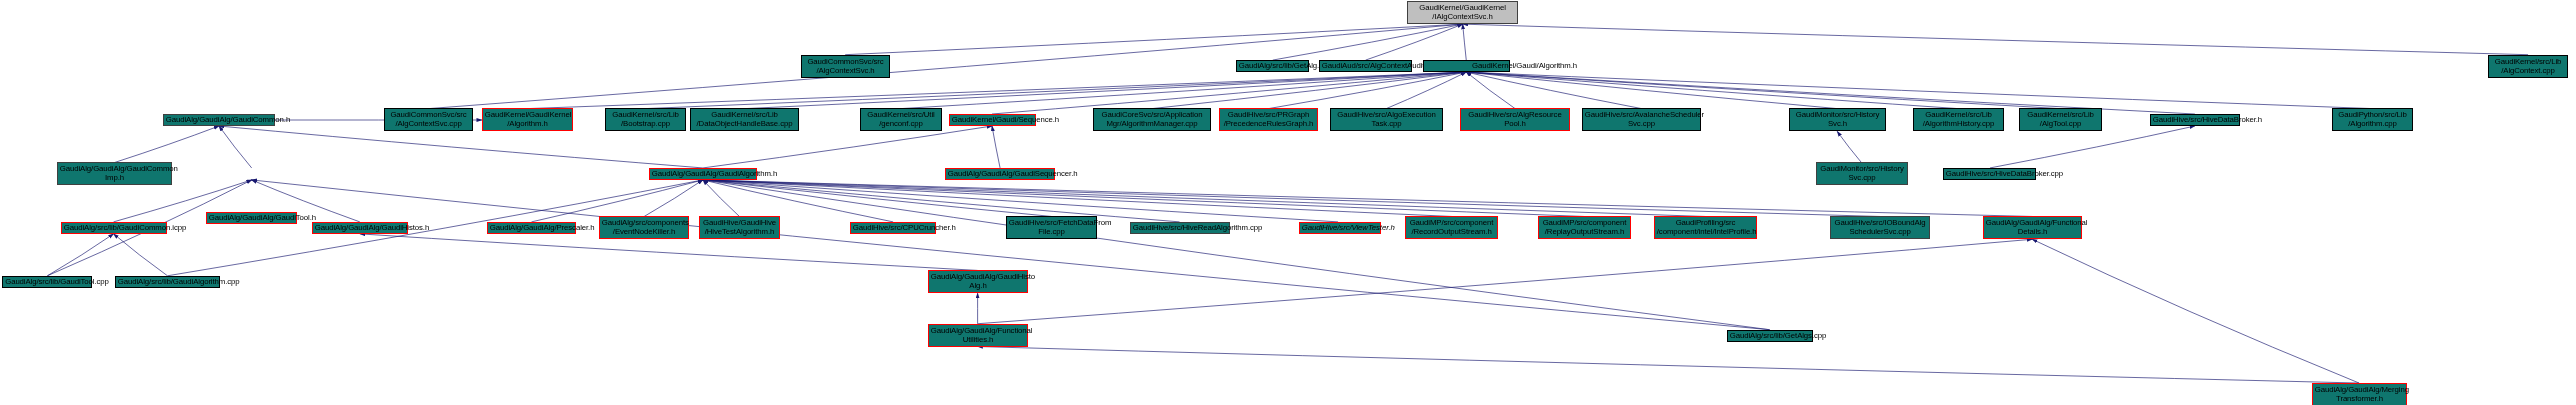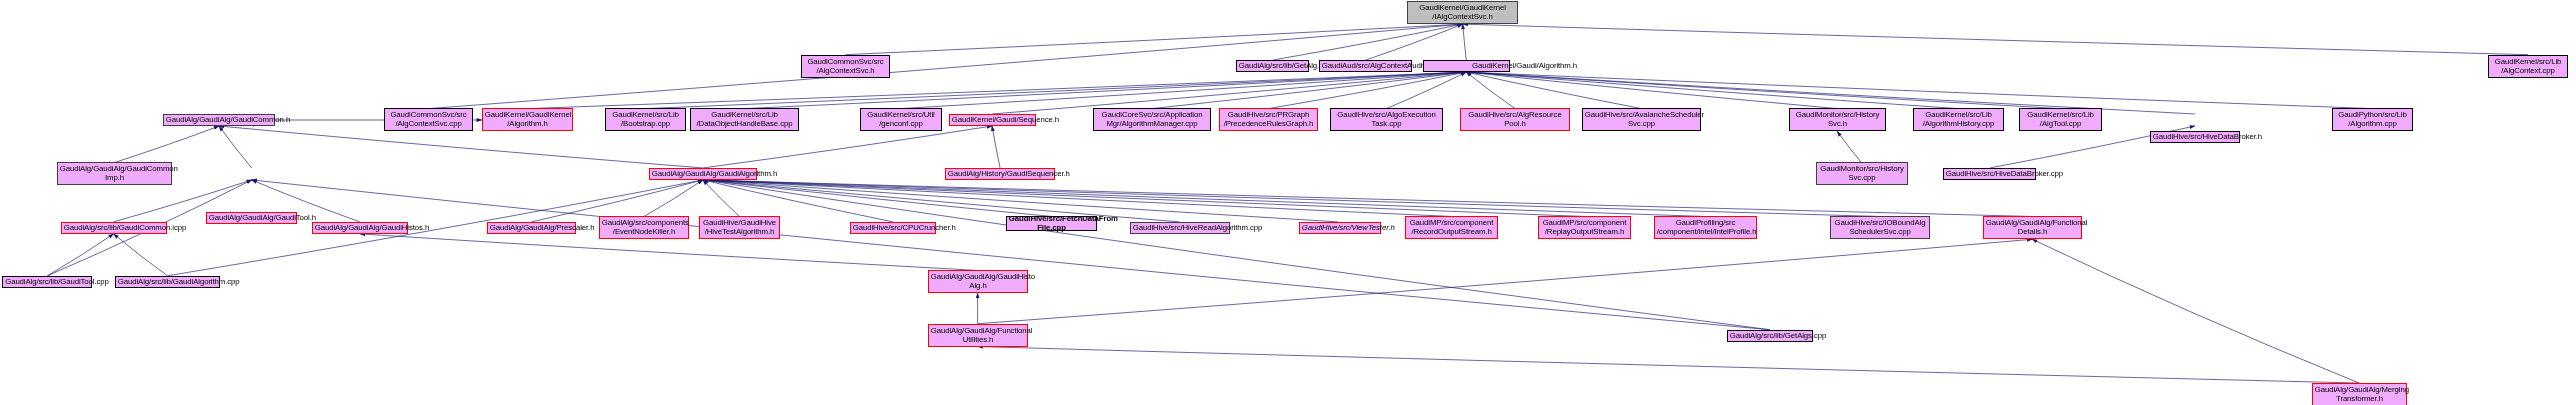--- a/index.html
+++ b/index.html
@@ -9,21 +9,21 @@
   .node{
     position:absolute;
     box-sizing:border-box;
     display:flex;
     align-items:center;
     justify-content:center;
     text-align:center;
     line-height:1.08;
     font-size:7.8px;
     color:#000000;
-    background:#f0abfc;
+    background:#0f766e;
     border:0.6px solid #000000;
     padding:0.6px 1.8px;
     white-space:pre-line;
     letter-spacing:-0.1px;
   }
   .node.red{border-color:#ff0000;}
   .node.grey{border-color:#404040;}
   .node.root{background:#bfbfbf;border:0.6px solid #404040;}
   .node span{display:block;width:100%;}
 </style>
@@ -125,40 +125,40 @@
       <div class="node red" style="left: 1460px; top: 108px; width: 110px; height: 23px;"><span>GaudiHive/src/AlgResource
 Pool.h</span></div>
       <div class="node" style="left: 1582px; top: 108px; width: 119px; height: 23px;"><span>GaudiHive/src/AvalancheScheduler
 Svc.cpp</span></div>
       <div class="node" style="left: 1789px; top: 108px; width: 97px; height: 23px;"><span>GaudiMonitor/src/History
 Svc.h</span></div>
       <div class="node" style="left: 1913px; top: 108px; width: 91px; height: 23px;"><span>GaudiKernel/src/Lib
 /AlgorithmHistory.cpp</span></div>
       <div class="node" style="left: 2019px; top: 108px; width: 83px; height: 23px;"><span>GaudiKernel/src/Lib
 /AlgTool.cpp</span></div>
-      <div class="node" style="left: 2150px; top: 114px; width: 90px; height: 12px; margin-top: 17px;"><span>GaudiHive/src/HiveDataBroker.h</span></div>
+      <div class="node" style="left: 2150px; top: 114px; width: 90px; height: 12px;"><span>GaudiHive/src/HiveDataBroker.h</span></div>
       <div class="node" style="left: 2332px; top: 108px; width: 81px; height: 23px;"><span>GaudiPython/src/Lib
 /Algorithm.cpp</span></div>
       <div class="node grey" style="left: 57px; top: 162px; width: 115px; height: 23px;"><span>GaudiAlg/GaudiAlg/GaudiCommon
 Imp.h</span></div>
       <div class="node red" style="left: 206px; top: 168px; width: 91px; height: 12px; margin-top: 44px;"><span>GaudiAlg/GaudiAlg/GaudiTool.h</span></div>
       <div class="node red" style="left: 649px; top: 168px; width: 108px; height: 12px;"><span>GaudiAlg/GaudiAlg/GaudiAlgorithm.h</span></div>
-      <div class="node red" style="left: 945px; top: 168px; width: 110px; height: 12px;"><span>GaudiAlg/History/GaudiSequencer.h</span></div>
+      <div class="node red" style="left: 945px; top: 168px; width: 110px; height: 12px;"><span>GaudiAlg/GaudiAlg/GaudiSequencer.h</span></div>
       <div class="node grey" style="left: 1816px; top: 162px; width: 92px; height: 23px;"><span>GaudiMonitor/src/History
 Svc.cpp</span></div>
       <div class="node" style="left: 1943px; top: 168px; width: 93px; height: 12px;"><span>GaudiHive/src/HiveDataBroker.cpp</span></div>
       <div class="node red" style="left: 61px; top: 222px; width: 106px; height: 12px;"><span>GaudiAlg/src/lib/GaudiCommon.icpp</span></div>
       <div class="node red" style="left: 312px; top: 222px; width: 96px; height: 12px;"><span>GaudiAlg/GaudiAlg/GaudiHistos.h</span></div>
       <div class="node red" style="left: 487px; top: 222px; width: 89px; height: 12px;"><span>GaudiAlg/GaudiAlg/Prescaler.h</span></div>
       <div class="node red" style="left: 599px; top: 216px; width: 90px; height: 23px;"><span>GaudiAlg/src/components
 /EventNodeKiller.h</span></div>
       <div class="node red" style="left: 699px; top: 216px; width: 81px; height: 23px;"><span>GaudiHive/GaudiHive
 /HiveTestAlgorithm.h</span></div>
       <div class="node red" style="left: 850px; top: 222px; width: 86px; height: 12px;"><span>GaudiHive/src/CPUCruncher.h</span></div>
-      <div class="node" style="left: 1006px; top: 216px; width: 91px; height: 15px; font-weight: bold;"><span>GaudiHive/src/FetchDataFrom
+      <div class="node" style="left: 1006px; top: 216px; width: 91px; height: 23px;"><span>GaudiHive/src/FetchDataFrom
 File.cpp</span></div>
       <div class="node grey" style="left: 1130px; top: 222px; width: 100px; height: 12px;"><span>GaudiHive/src/HiveReadAlgorithm.cpp</span></div>
       <div class="node red" style="left: 1299px; top: 222px; width: 82px; height: 12px; font-style: italic;"><span>GaudiHive/src/ViewTester.h</span></div>
       <div class="node red" style="left: 1405px; top: 216px; width: 93px; height: 23px;"><span>GaudiMP/src/component
 /RecordOutputStream.h</span></div>
       <div class="node red" style="left: 1538px; top: 216px; width: 93px; height: 23px;"><span>GaudiMP/src/component
 /ReplayOutputStream.h</span></div>
       <div class="node red" style="left: 1654px; top: 216px; width: 103px; height: 23px;"><span>GaudiProfiling/src
 /component/intel/IntelProfile.h</span></div>
       <div class="node grey" style="left: 1830px; top: 216px; width: 100px; height: 23px;"><span>GaudiHive/src/IOBoundAlg

